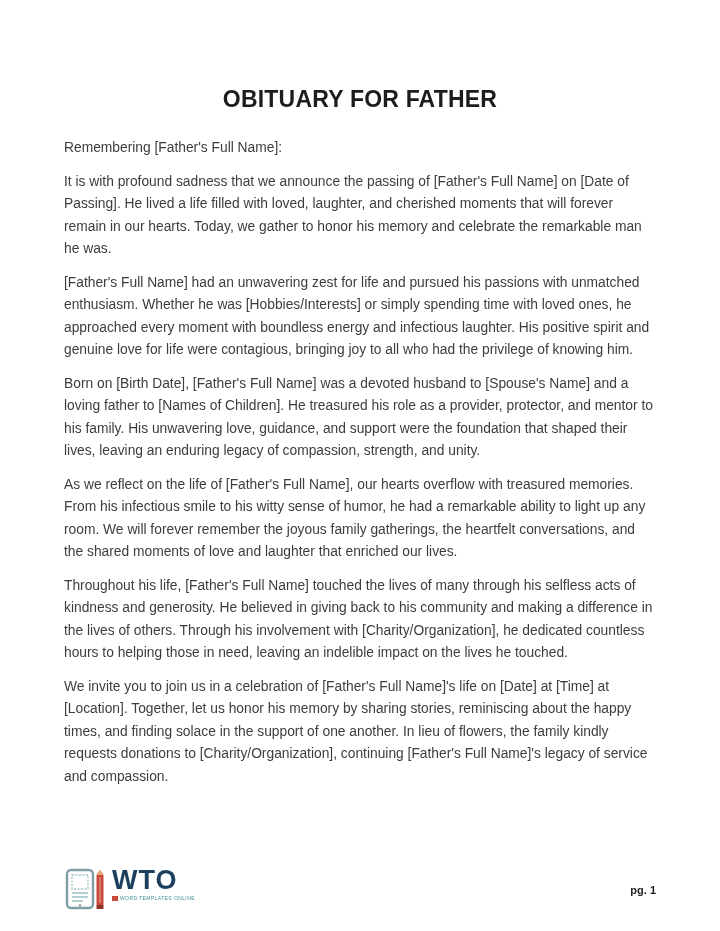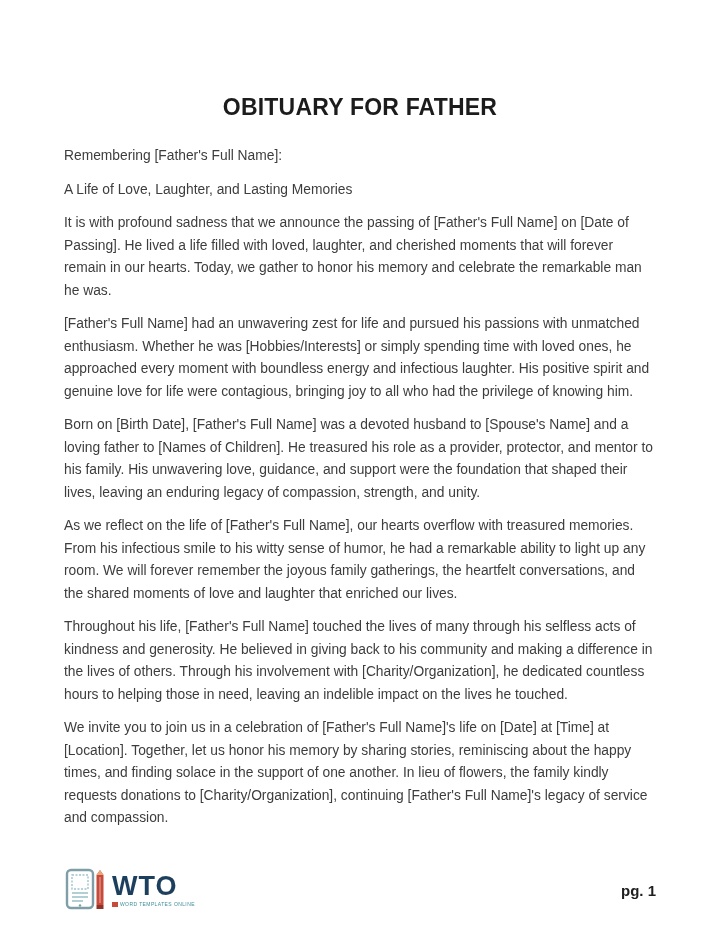--- a/index.html
+++ b/index.html
@@ -11,21 +11,21 @@
     width: 720px;
     height: 931px;
     position: relative;
     font-family: "Liberation Sans", sans-serif;
     overflow: hidden;
   }
   .page {
     position: absolute;
     inset: 0;
     background: #ffffff;
-    padding: 8px 64px;
+    padding: 0 64px;
     box-sizing: border-box;
   }
   h1.doc-title {
     margin: 86px 0 24px 0;
     text-align: center;
     font-size: 23px;
     font-weight: 700;
     letter-spacing: 0.2px;
     color: #1c1c1c;
   }
@@ -41,21 +41,21 @@
     left: 64px;
     right: 64px;
     top: 864px;
     height: 52px;
     display: flex;
     justify-content: space-between;
     align-items: center;
   }
   .logo {
     display: flex;
-    align-items: center;
+    align-items: flex-start;
     gap: 2px;
   }
   .logo-text-group {
     display: flex;
     flex-direction: column;
     line-height: 1;
     margin-left: 2px;
   }
   .logo-wto {
     font-size: 27px;
@@ -68,35 +68,34 @@
     font-size: 5px;
     letter-spacing: 0.4px;
     color: #3e8f96;
     margin-top: 2px;
     text-transform: uppercase;
     white-space: nowrap;
     border-left: 6px solid #c74a3b;
     padding-left: 2px;
   }
   .page-number {
-    font-size: 15px;
+    font-size: 11px;
     font-weight: 700;
     color: #1f1f1f;
     margin-left: 30px;
   }
 </style>
 </head>
 <body>
 
 <div class="page">
 
   <h1 class="doc-title">OBITUARY FOR FATHER</h1>
 
   <p class="para">Remembering [Father's Full Name]:</p>
-  <p class="para">A Life of Love, Laughter, and Lasting Memories</p>
   <p class="para">It is with profound sadness that we announce the passing of [Father's Full Name] on [Date of Passing]. He lived a life filled with loved, laughter, and cherished moments that will forever remain in our hearts. Today, we gather to honor his memory and celebrate the remarkable man he was.</p>
   <p class="para">[Father's Full Name] had an unwavering zest for life and pursued his passions with unmatched enthusiasm. Whether he was [Hobbies/Interests] or simply spending time with loved ones, he approached every moment with boundless energy and infectious laughter. His positive spirit and genuine love for life were contagious, bringing joy to all who had the privilege of knowing him.</p>
   <p class="para">Born on [Birth Date], [Father's Full Name] was a devoted husband to [Spouse's Name] and a loving father to [Names of Children]. He treasured his role as a provider, protector, and mentor to his family. His unwavering love, guidance, and support were the foundation that shaped their lives, leaving an enduring legacy of compassion, strength, and unity.</p>
   <p class="para">As we reflect on the life of [Father's Full Name], our hearts overflow with treasured memories. From his infectious smile to his witty sense of humor, he had a remarkable ability to light up any room. We will forever remember the joyous family gatherings, the heartfelt conversations, and the shared moments of love and laughter that enriched our lives.</p>
   <p class="para">Throughout his life, [Father's Full Name] touched the lives of many through his selfless acts of kindness and generosity. He believed in giving back to his community and making a difference in the lives of others. Through his involvement with [Charity/Organization], he dedicated countless hours to helping those in need, leaving an indelible impact on the lives he touched.</p>
   <p class="para">We invite you to join us in a celebration of [Father's Full Name]'s life on [Date] at [Time] at [Location]. Together, let us honor his memory by sharing stories, reminiscing about the happy times, and finding solace in the support of one another. In lieu of flowers, the family kindly requests donations to [Charity/Organization], continuing [Father's Full Name]'s legacy of service and compassion.</p>
 
   <div class="footer">
     <div class="logo">
       <svg width="44" height="46" viewBox="0 0 44 46">

